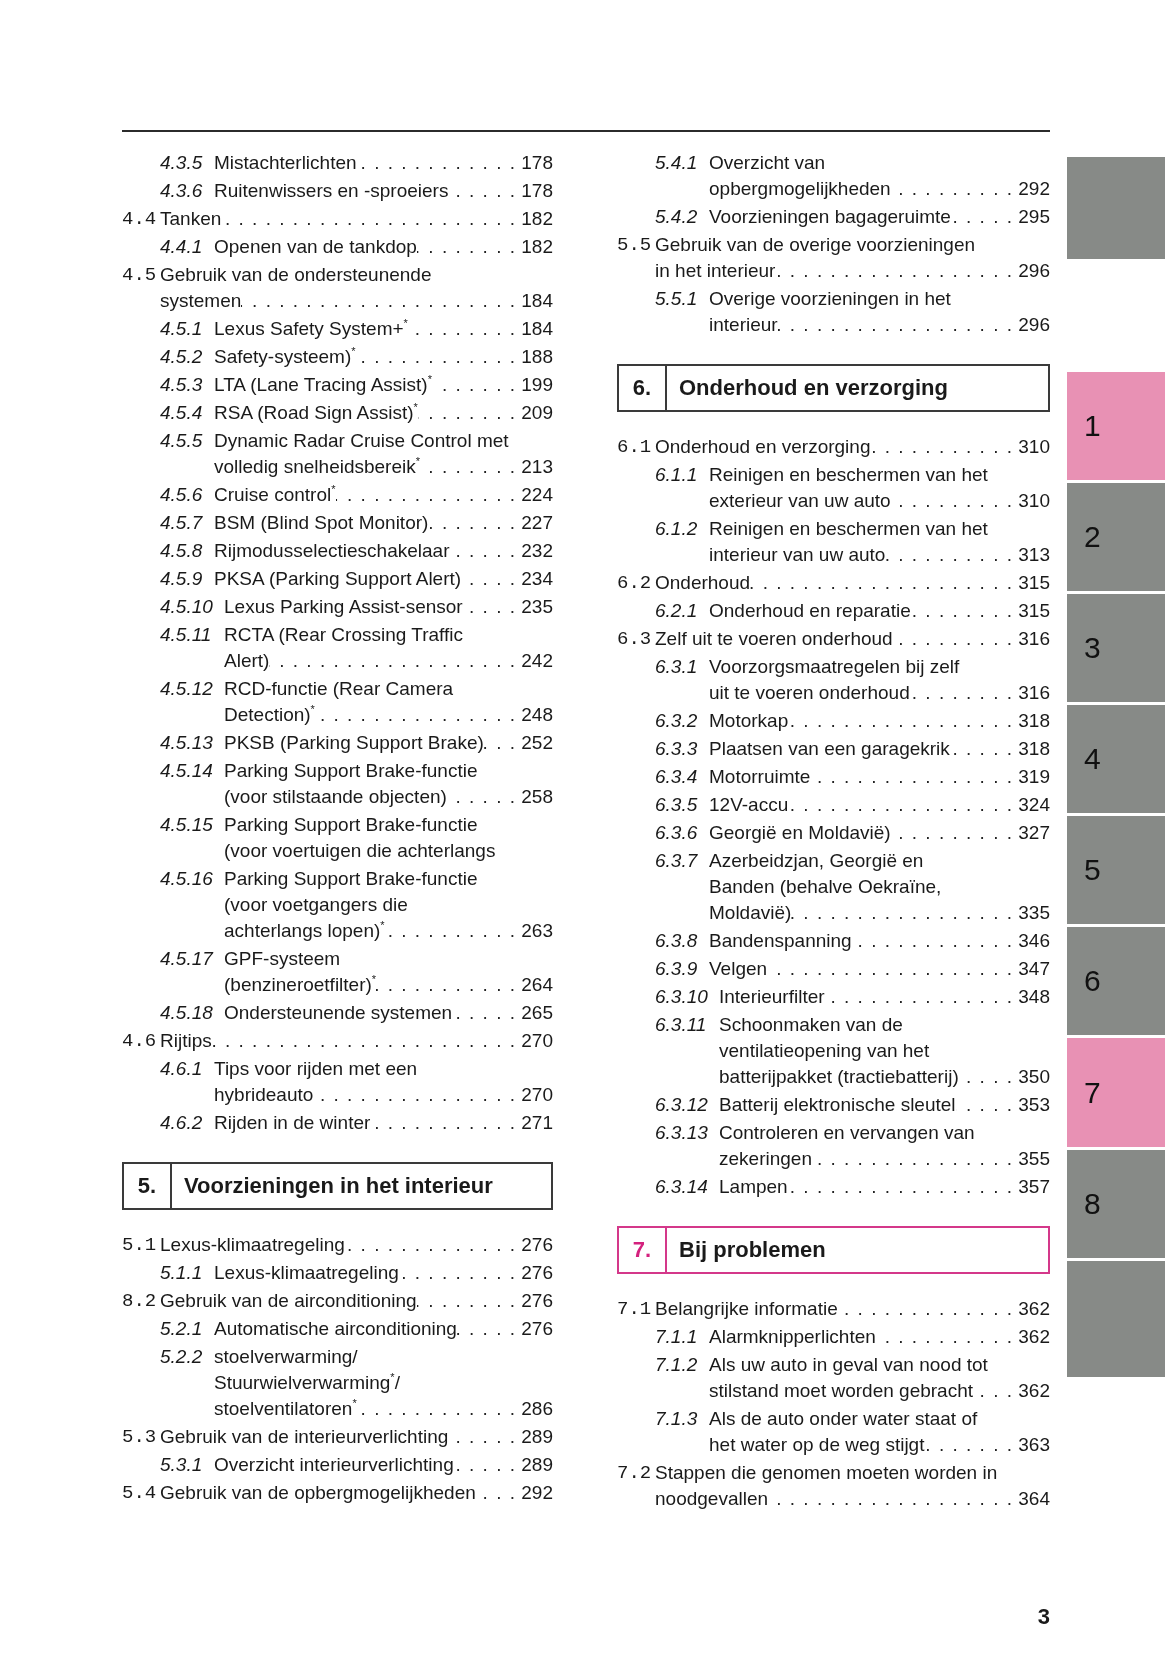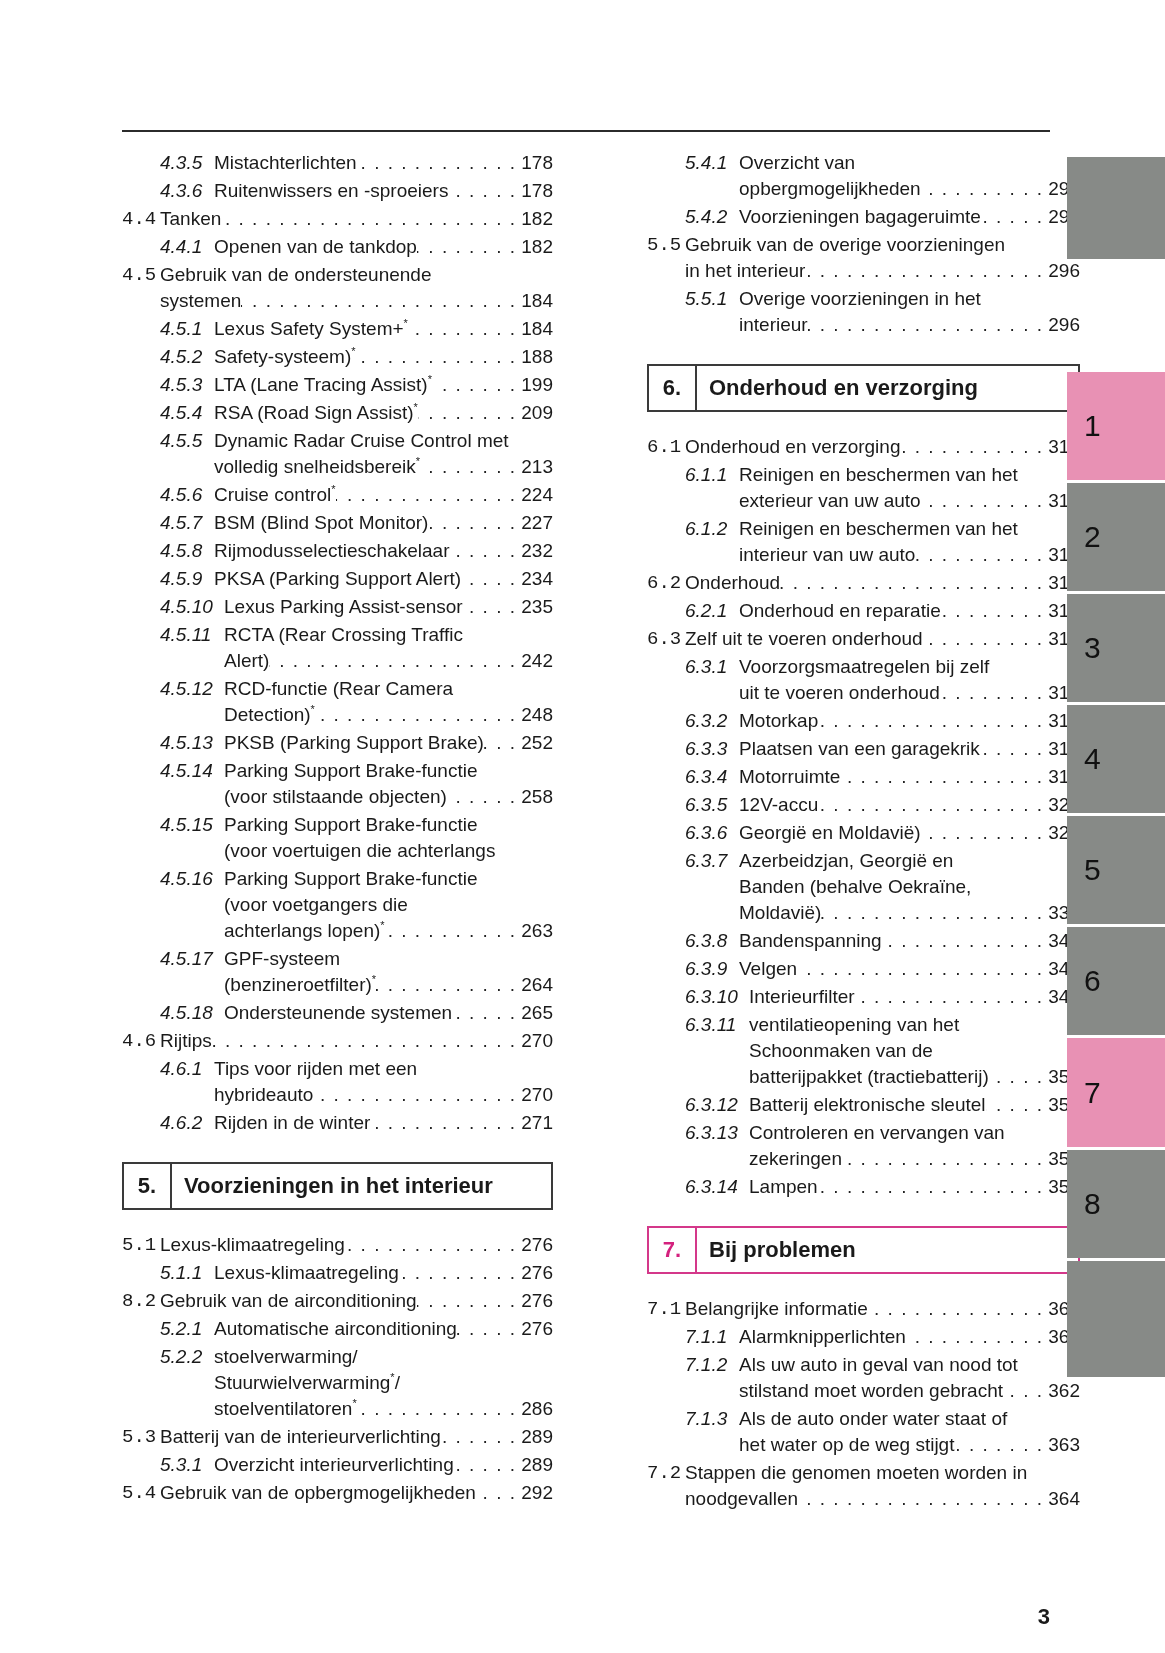--- a/index.html
+++ b/index.html
@@ -1,21 +1,21 @@
 <!DOCTYPE html>
 <html><head>
   <meta charset="utf-8">
   <style>
     html, body { margin: 0; padding: 0; background: #ffffff; }
     body { width: 1165px; height: 1653px; position: relative; overflow: hidden;
            font-family: "Liberation Sans", "DejaVu Sans", sans-serif; color: #1a1a1a; }
     .rule { position: absolute; left: 122px; top: 130px; width: 928px; height: 2px; background: #2b2b2b; }
     .col { position: absolute; top: 150px; }
     .col.left { left: 122px; width: 431px; }
-    .col.right { left: 647px; width: 433px; }
+    .col.right { left: 617px; width: 433px; }
     .entry { display: flex; align-items: flex-start; font-size: 19px; line-height: 26px; margin-bottom: 2px; }
     .entry .num { flex: 0 0 auto; white-space: nowrap; }
     .entry.l1 .num { width: 38px; font-family: Liberation Mono, monospace; }
     .entry.l2 { padding-left: 38px; }
     .entry.l2 .num { width: 54px; font-style: italic; }
     .entry.l2.wide .num { width: 64px; }
     .entry .body { flex: 1 1 auto; display: flex; flex-direction: column; min-width: 0; }
     .entry .line { display: flex; white-space: nowrap; }
     .entry .line .txt { flex: 0 0 auto; }
     .entry .line .lead { flex: 1 1 auto; overflow: hidden; color: #222; letter-spacing: 3px; padding: 0 4px; text-align: right; }
@@ -384,21 +384,21 @@
           <span class="txt">stoelventilatoren<sup>*</sup></span>
           <span class="lead"></span>
           <span class="pg">286</span>
         </div>
       </div>
     </div>
     <div class="entry l1">
       <span class="num">5.3</span>
       <div class="body">
         <div class="line">
-          <span class="txt">Batterij van de interieurverlichting</span>
+          <span class="txt">Gebruik van de interieurverlichting</span>
           <span class="lead"></span>
           <span class="pg">289</span>
         </div>
       </div>
     </div>
     <div class="entry l2">
       <span class="num">5.3.1</span>
       <div class="body">
         <div class="line">
           <span class="txt">Overzicht interieurverlichting</span>
@@ -644,24 +644,24 @@
           <span class="txt">Interieurfilter</span>
           <span class="lead"></span>
           <span class="pg">348</span>
         </div>
       </div>
     </div>
     <div class="entry l2 wide">
       <span class="num">6.3.11</span>
       <div class="body">
         <div class="line">
+          <span class="txt">Schoonmaken van de</span>
+        </div>
+        <div class="line">
           <span class="txt">ventilatieopening van het</span>
-        </div>
-        <div class="line">
-          <span class="txt">Schoonmaken van de</span>
         </div>
         <div class="line">
           <span class="txt">batterijpakket (tractiebatterij)</span>
           <span class="lead"></span>
           <span class="pg">350</span>
         </div>
       </div>
     </div>
     <div class="entry l2 wide">
       <span class="num">6.3.12</span>

